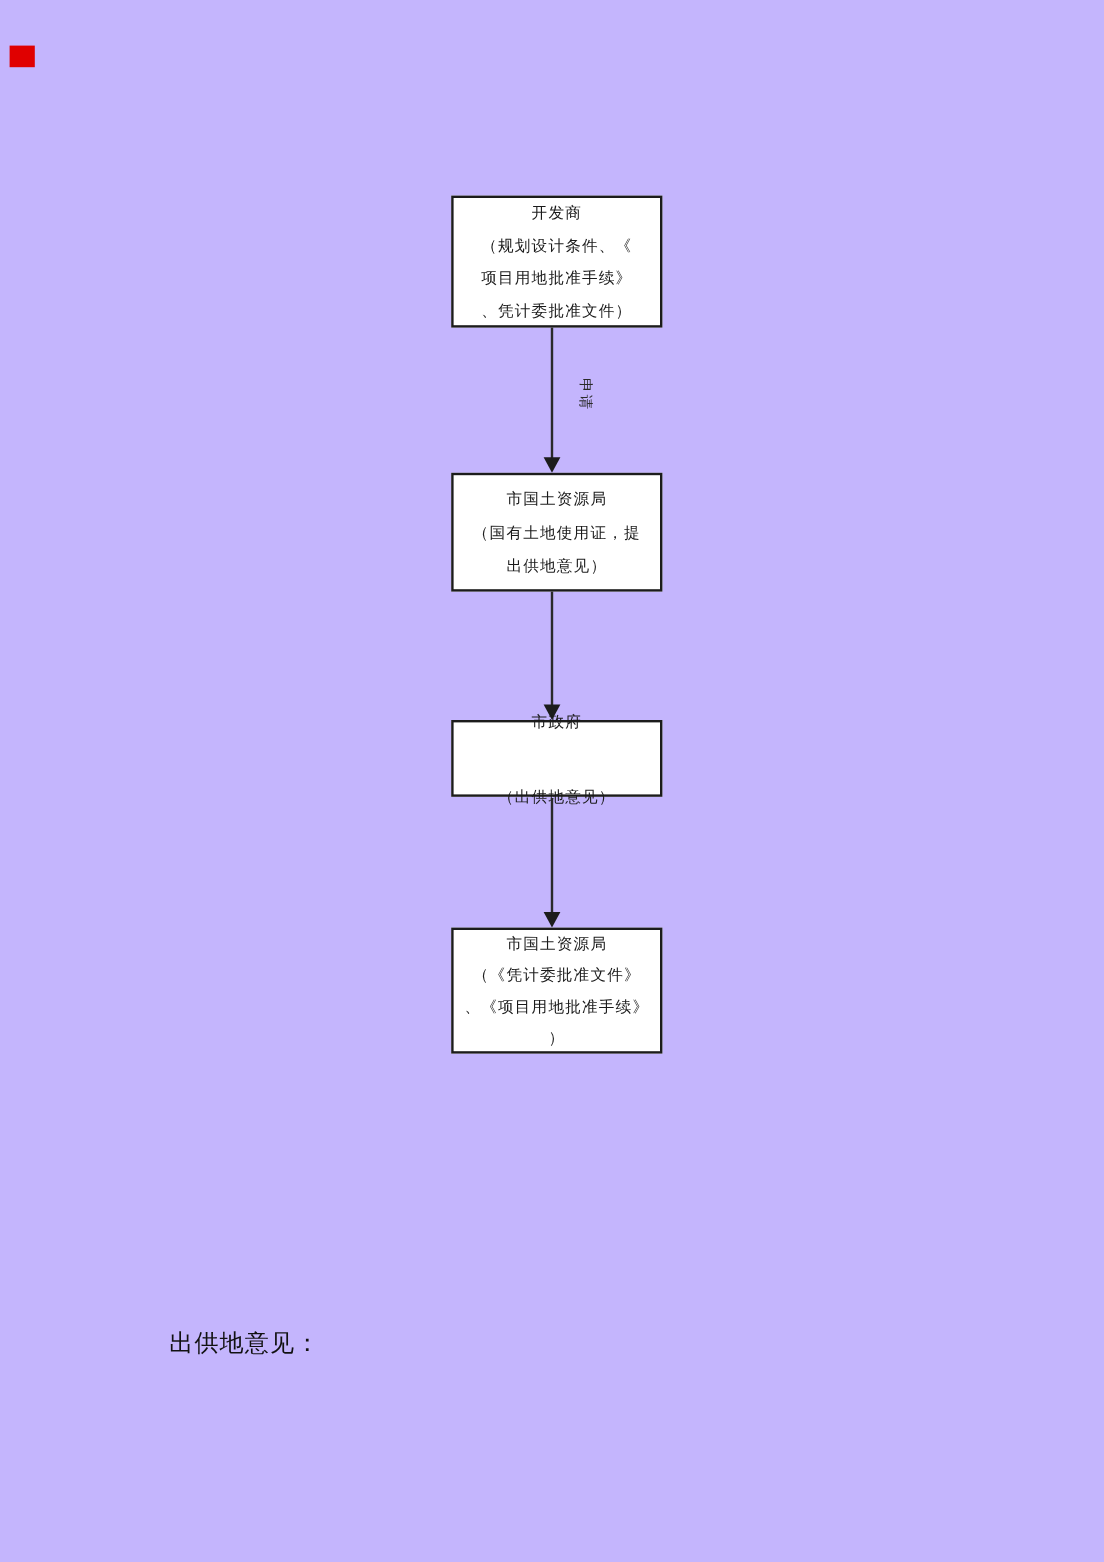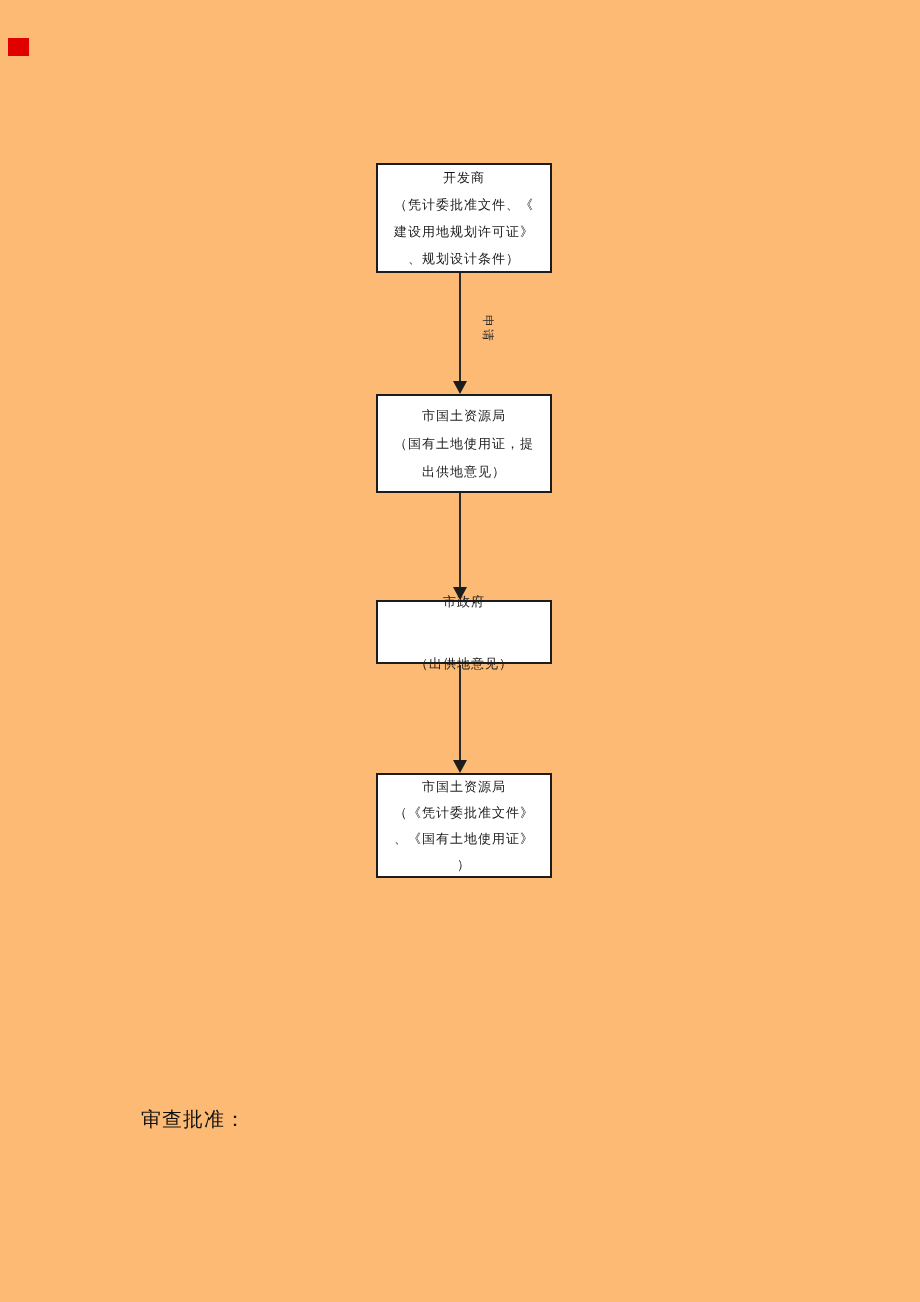--- a/index.html
+++ b/index.html
@@ -13,21 +13,21 @@
     height: 1302px;
     font-family: "Liberation Serif", "DejaVu Serif", serif;
     color: #1a1a1a;
     overflow: hidden;
   }
   .page {
     position: absolute;
     left: 0; top: 0;
     width: 920px;
     height: 1302px;
-    background: #fdba74;
+    background: #c4b5fd;
   }
   .red-mark {
     position: absolute;
     left: 8px;
     top: 38px;
     width: 21px;
     height: 18px;
     background: #e00000;
   }
   .flow-box {
@@ -104,23 +104,23 @@
 </style>
 </head>
 <body>
 
 <div class="page">
 
   <div class="red-mark"></div>
 
   <div class="flow-box box-1">
     <div class="bline">开发商</div>
-    <div class="bline">（凭计委批准文件、《</div>
-    <div class="bline">建设用地规划许可证》</div>
-    <div class="bline">、规划设计条件）</div>
+    <div class="bline">（规划设计条件、《</div>
+    <div class="bline">项目用地批准手续》</div>
+    <div class="bline">、凭计委批准文件）</div>
   </div>
 
   <div class="arrow-line line-1"></div>
   <div class="arrow-head head-1"></div>
   <div class="arrow-label">申请</div>
 
   <div class="flow-box box-2">
     <div class="bline">市国土资源局</div>
     <div class="bline">（国有土地使用证，提</div>
     <div class="bline">出供地意见）</div>
@@ -133,19 +133,19 @@
     <div class="bline">市政府</div>
     <div class="bline">（出供地意见）</div>
   </div>
 
   <div class="arrow-line line-3"></div>
   <div class="arrow-head head-3"></div>
 
   <div class="flow-box box-4">
     <div class="bline">市国土资源局</div>
     <div class="bline">（《凭计委批准文件》</div>
-    <div class="bline">、《国有土地使用证》</div>
+    <div class="bline">、《项目用地批准手续》</div>
     <div class="bline">）</div>
   </div>
 
-  <div class="stage-heading">审查批准：</div>
+  <div class="stage-heading">出供地意见：</div>
 
 </div>
 
 </body></html>

